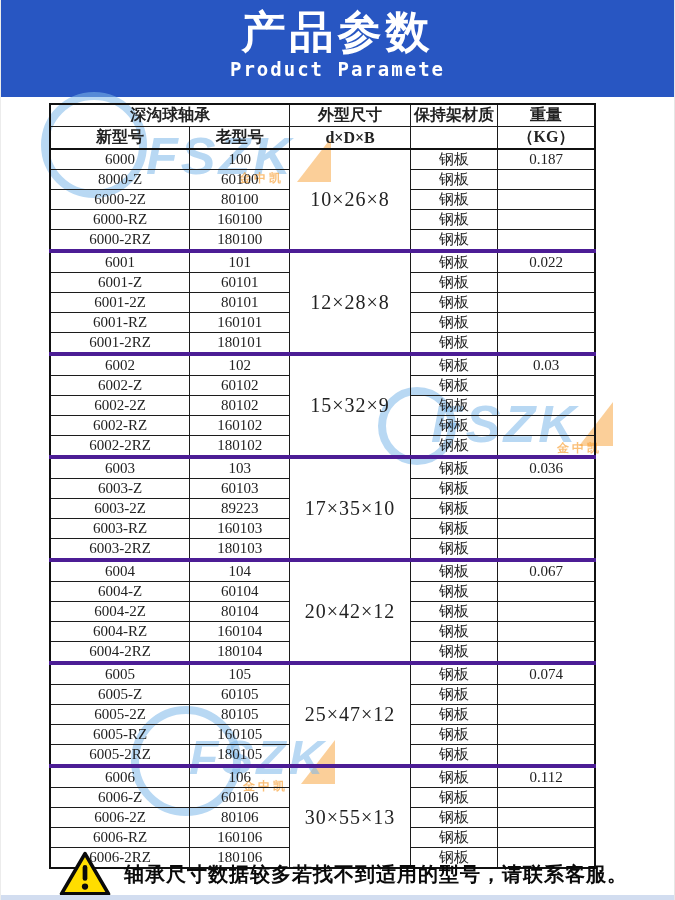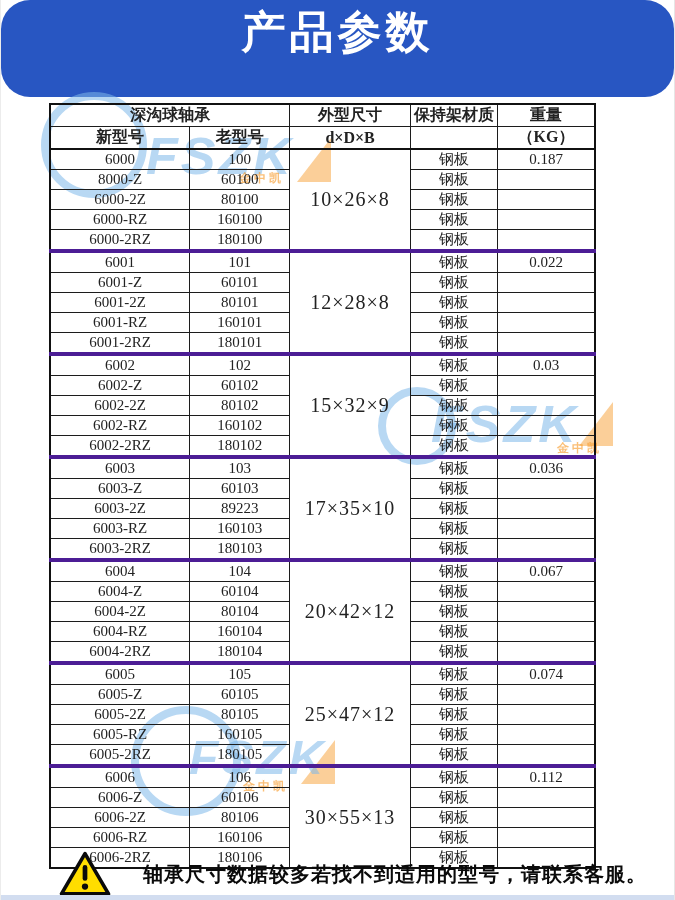--- a/index.html
+++ b/index.html
@@ -13,21 +13,21 @@
   .page{
     position:relative;width:675px;height:900px;margin:0 auto;
     background:#fff;overflow:hidden;
     font-family:"Liberation Sans",sans-serif;
     border-left:1px solid #ececec;border-right:1px solid #e6e6e6;
     box-sizing:border-box;
   }
   
   .banner{
     position:absolute;left:0;top:0;width:100%;height:97px;
-    background:var(--banner-bg);color:#fff;text-align:center;border-radius:29px;
+    background:var(--banner-bg);color:#fff;text-align:center;
   }
   .banner-title{
     margin:0;padding-top:8px;font-size:44px;line-height:48px;
     font-weight:bold;letter-spacing:4px;
     font-family:"Liberation Sans",sans-serif;
   }
   .banner-sub{
     margin:0;font-size:19px;line-height:26px;letter-spacing:2px;
     font-family:"DejaVu Sans Mono",monospace;font-weight:bold;
   }
@@ -67,39 +67,40 @@
     padding:0;overflow:hidden;white-space:nowrap;background:transparent;
   }
   .params th{height:20px;font-size:16px;font-weight:600;}
   .params td{height:18.6px;font-size:15px;}
   .params thead tr:last-child th{border-bottom:2px solid #111;}
   .params tbody tr.group-start td{border-top:4px solid #4c1d95;}
   .params td.dims{font-size:20px;letter-spacing:1px;}
   
   .footer{
     position:absolute;left:56px;top:850px;width:585px;height:48px;z-index:1;
-    display:flex;align-items:center;gap:30px;
+    display:flex;align-items:center;gap:11px;
   }
   .warn-icon{flex:0 0 auto;width:56px;height:46px;}
   .footer-text{
     font-size:20px;font-weight:bold;color:#0a0a0a;letter-spacing:1px;
     font-family:"Liberation Sans",sans-serif;white-space:nowrap;
   }
   .bottom-strip{
     position:absolute;left:0;bottom:0;width:100%;height:5px;
     background:#d2ddf0;z-index:2;
   }
 </style>
 </head>
 <body>
 
 <div class="page">
 
   <div class="banner">
     <h1 class="banner-title">产品参数</h1>
+    <p class="banner-sub">Product Paramete</p>
   </div>
 
   <div class="wm">
     <div class="wm-ring" style="left:40px;top:92px;width:106px;height:106px;"></div>
     <div class="wm-wedge" style="left:296px;top:138px;"></div>
     <span class="wm-text" style="left:145px;top:126px;">FSZK</span>
     <span class="wm-cn" style="left:238px;top:170px;">金中凯</span>
   </div>
   <div class="wm">
     <div class="wm-ring" style="left:377px;top:387px;width:78px;height:78px;"></div>

